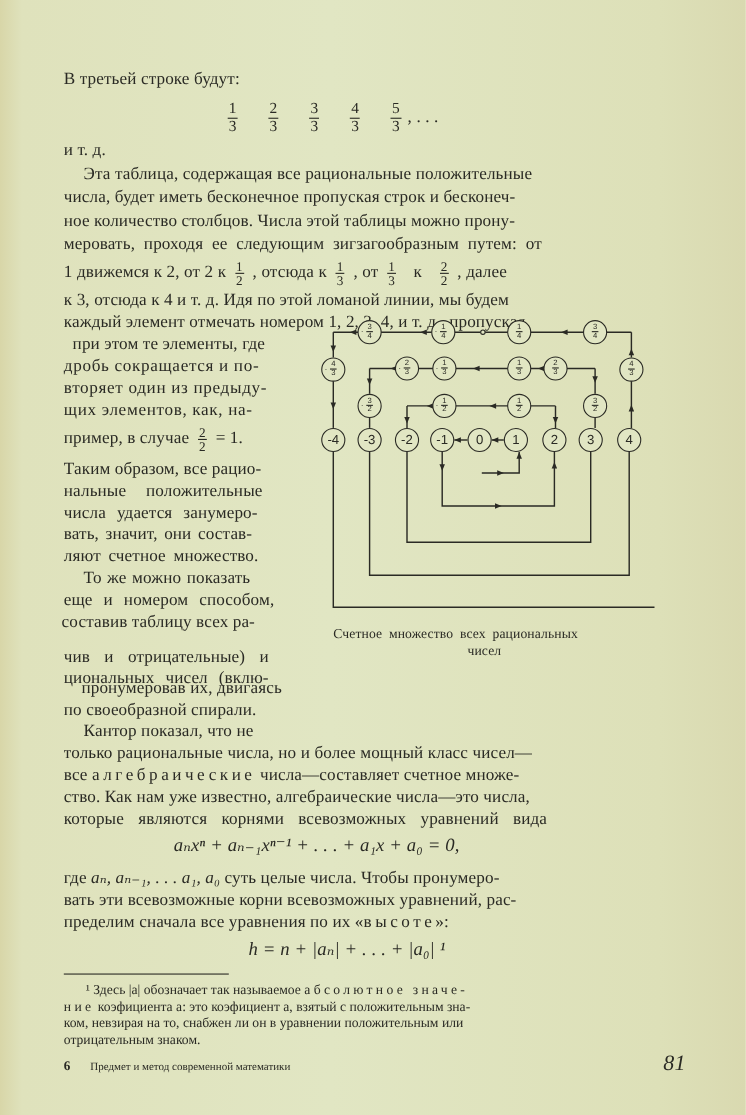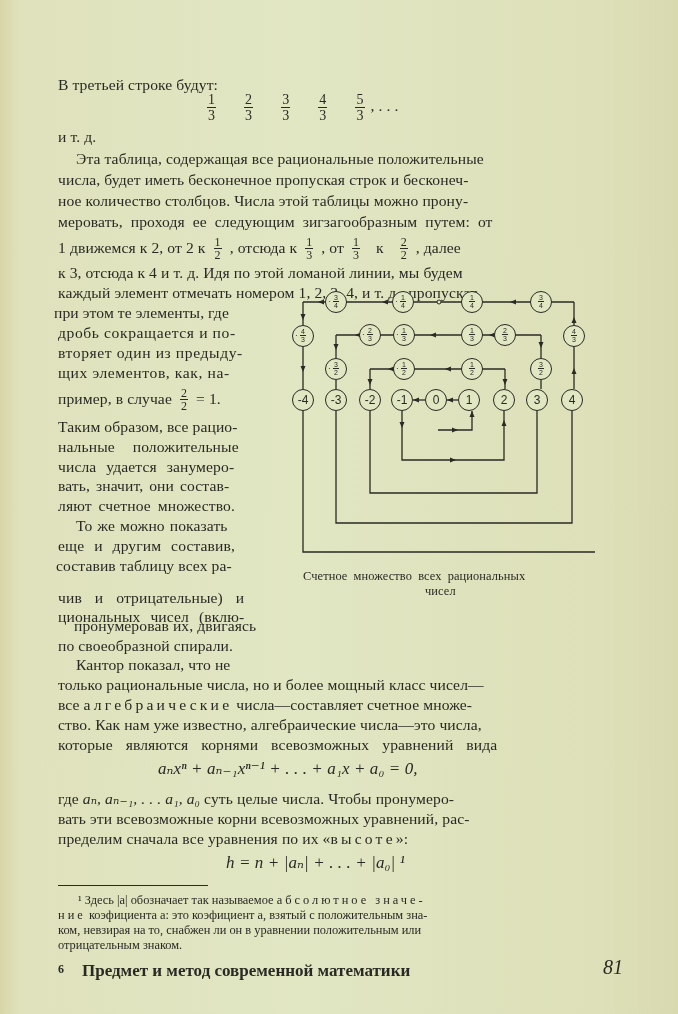--- a/index.html
+++ b/index.html
@@ -19,21 +19,21 @@
   .it { font-style:italic; }
   .fn { position:absolute; font-size:12.4px; line-height:15px; white-space:nowrap; }
   .node { position:absolute; width:20px; height:20px; margin:-11px 0 0 -11px; border:1.5px solid #2a2a24; border-radius:50%;
           font-family:"Liberation Sans","DejaVu Sans",sans-serif; font-size:12px; text-align:center; line-height:20px; background:#e1e6c3; }
   .node .frac { font-size:7px; line-height:7px; margin:0; vertical-align:top; margin-top:2px; }
   .node .frac .n { border-bottom:0.8px solid #2a2a24; }
 </style>
 </head>
 <body>
 
-<div class="ln" style="left:58px;top:76px;">В третьей строке будут:</div>
+<div class="ln" style="left:58px;top:63px;">В третьей строке будут:</div>
 
 <div class="ln" style="left:205px;top:92px;height:34px;">
   <span class="frac" style="font-size:14px;line-height:15px;margin-right:22px;"><span class="n">1</span><span class="d">3</span></span>
   <span class="frac" style="font-size:14px;line-height:15px;margin-right:22px;"><span class="n">2</span><span class="d">3</span></span>
   <span class="frac" style="font-size:14px;line-height:15px;margin-right:22px;"><span class="n">3</span><span class="d">3</span></span>
   <span class="frac" style="font-size:14px;line-height:15px;margin-right:22px;"><span class="n">4</span><span class="d">3</span></span>
   <span class="frac" style="font-size:14px;line-height:15px;"><span class="n">5</span><span class="d">3</span></span>
   <span>, . . .</span>
 </div>
 
@@ -62,39 +62,39 @@
   <span style="margin:0 8px;">к</span>
   <span class="frac">
       <span class="n">2</span>
       <span class="d">2</span>
     </span>
   <span>, далее</span>
 </div>
 <div class="ln" style="left:58px;top:264px;">к 3, отсюда к 4 и т. д. Идя по этой ломаной линии, мы будем</div>
 <div class="ln" style="left:58px;top:284px;">каждый элемент отмечать номером 1, 2, 3, 4, и т. д., пропуская</div>
 
-<div class="ln" style="left:54px;top:304px;">при этом те элементы, где</div>
+<div class="ln" style="left:66px;top:304px;">при этом те элементы, где</div>
 <div class="ln" style="left:58px;top:324px;letter-spacing:0.6px;">дробь сокращается и по-</div>
 <div class="ln" style="left:58px;top:344px;letter-spacing:0.6px;">вторяет один из предыду-</div>
 <div class="ln" style="left:58px;top:364px;letter-spacing:0.6px;">щих элементов, как, на-</div>
 <div class="ln" style="left:58px;top:384px;height:30px;display:flex;align-items:center;gap:6px;">
   <span>пример, в случае</span>
   <span class="frac">
       <span class="n">2</span>
       <span class="d">2</span>
     </span>
   <span>= 1.</span>
 </div>
 <div class="ln" style="left:58px;top:418px;">Таким образом, все рацио-</div>
 <div class="ln" style="left:58px;top:438px;word-spacing:14px;">нальные положительные</div>
 <div class="ln" style="left:58px;top:458px;word-spacing:6px;">числа удается занумеро-</div>
 <div class="ln" style="left:58px;top:477px;word-spacing:2px;">вать, значит, они состав-</div>
 <div class="ln" style="left:58px;top:497px;word-spacing:3px;">ляют счетное множество.</div>
 <div class="ln" style="left:76px;top:517px;word-spacing:1px;">То же можно показать</div>
-<div class="ln" style="left:58px;top:537px;word-spacing:6px;">еще и другим составив,</div>
+<div class="ln" style="left:58px;top:537px;word-spacing:6px;">еще и номером способом,</div>
 <div class="ln" style="left:56px;top:557px;">составив таблицу всех ра-</div>
 <div class="ln" style="left:58px;top:577px;word-spacing:6px;margin-top:31px;">циональных чисел (вклю-</div>
 <div class="ln" style="left:58px;top:567px;word-spacing:9px;margin-top:22px;">чив и отрицательные) и</div>
 <div class="ln" style="left:74px;top:617px;">пронумеровав их, двигаясь</div>
 <div class="ln" style="left:58px;top:637px;">по своеобразной спирали.</div>
 <div class="ln" style="left:76px;top:656px;">Кантор показал, что не</div>
 
 <div style="position:absolute;left:0;top:0;width:678px;height:600px;pointer-events:none;">
   <svg width="678" height="600" style="position:absolute;left:0;top:0;">
     <g stroke="#2a2a24" stroke-width="1.3" fill="none">
@@ -219,14 +219,14 @@
   <span class="sp" style="letter-spacing:3px;">абсолютное значе-</span>
 </div>
 <div class="fn" style="left:58px;top:908px;">
   <span class="sp" style="letter-spacing:3px;">ние</span>
   <span>коэфициента a: это коэфициент a, взятый с положительным зна-</span>
 </div>
 <div class="fn" style="left:58px;top:923px;">ком, невзирая на то, снабжен ли он в уравнении положительным или</div>
 <div class="fn" style="left:58px;top:938px;">отрицательным знаком.</div>
 
 <div class="fn" style="left:58px;top:962px;font-weight:bold;font-size:12px;">6</div>
-<div class="fn" style="left:82px;top:963px;font-weight:bold;font-size:17px;">Предмет и метод современной математики</div>
+<div class="fn" style="left:82px;top:963px;font-weight:normal;font-size:10px;">Предмет и метод современной математики</div>
 <div class="ln it" style="left:603px;top:958px;font-size:20px;">81</div>
 
 </body></html>

